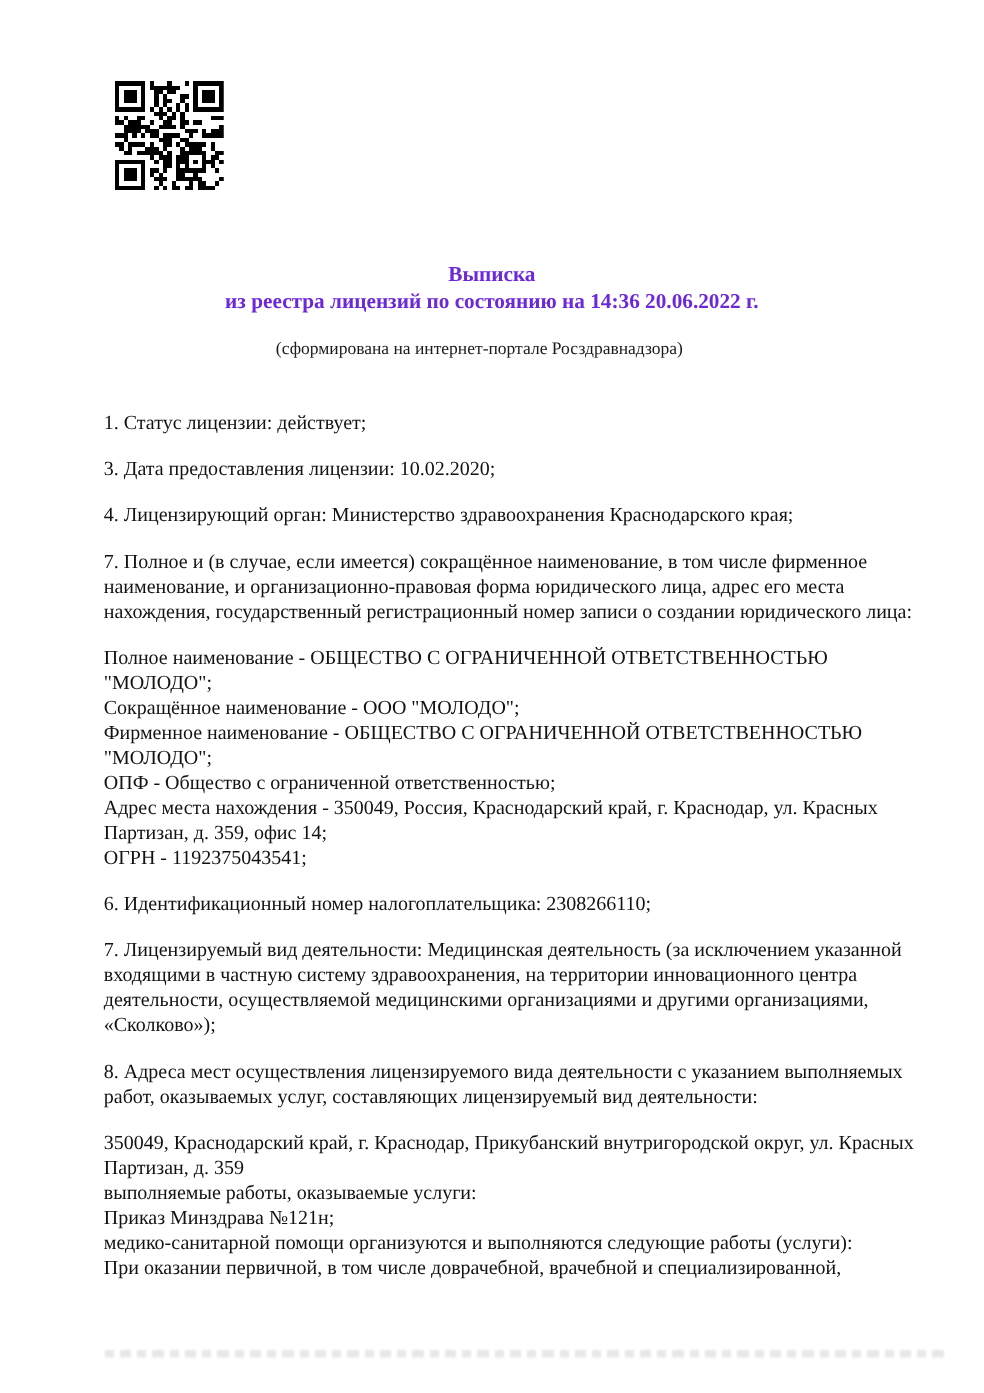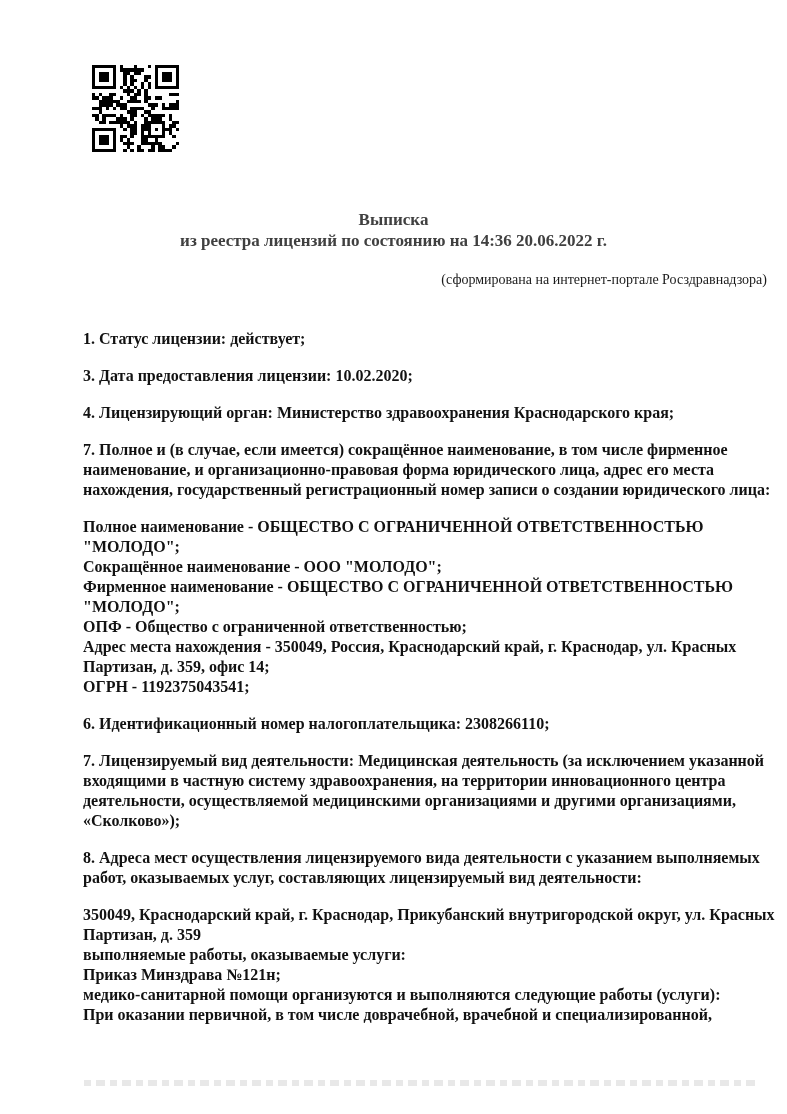--- a/index.html
+++ b/index.html
@@ -22,41 +22,40 @@
   .qr svg { width: 100%; height: 100%; display: block; }
   .title-block {
     position: absolute;
     left: 0;
     top: 209px;
     width: 787px;
     text-align: center;
     font-weight: bold;
     font-size: 17px;
     line-height: 21px;
-    color: #404040;
+    color: #6d28d9;
   }
   .subtitle {
     position: absolute;
     left: 0;
     top: 271px;
     width: 767px;
-    text-align: right;
+    text-align: center;
     font-size: 14px;
     line-height: 18px;
     color: #1a1a1a;
   }
   .doc-body {
     position: absolute;
     left: 83px;
     top: 329px;
     width: 695px;
     font-size: 16px;
     line-height: 20px;
     color: #121212;
-    font-weight: bold;
   }
   .para { margin: 0 0 17px 0; }
   .line { white-space: pre; }
   .cropped-next-line {
     position: absolute;
     left: 84px;
     top: 1080px;
     width: 672px;
     height: 6px;
     background: repeating-linear-gradient(90deg,

